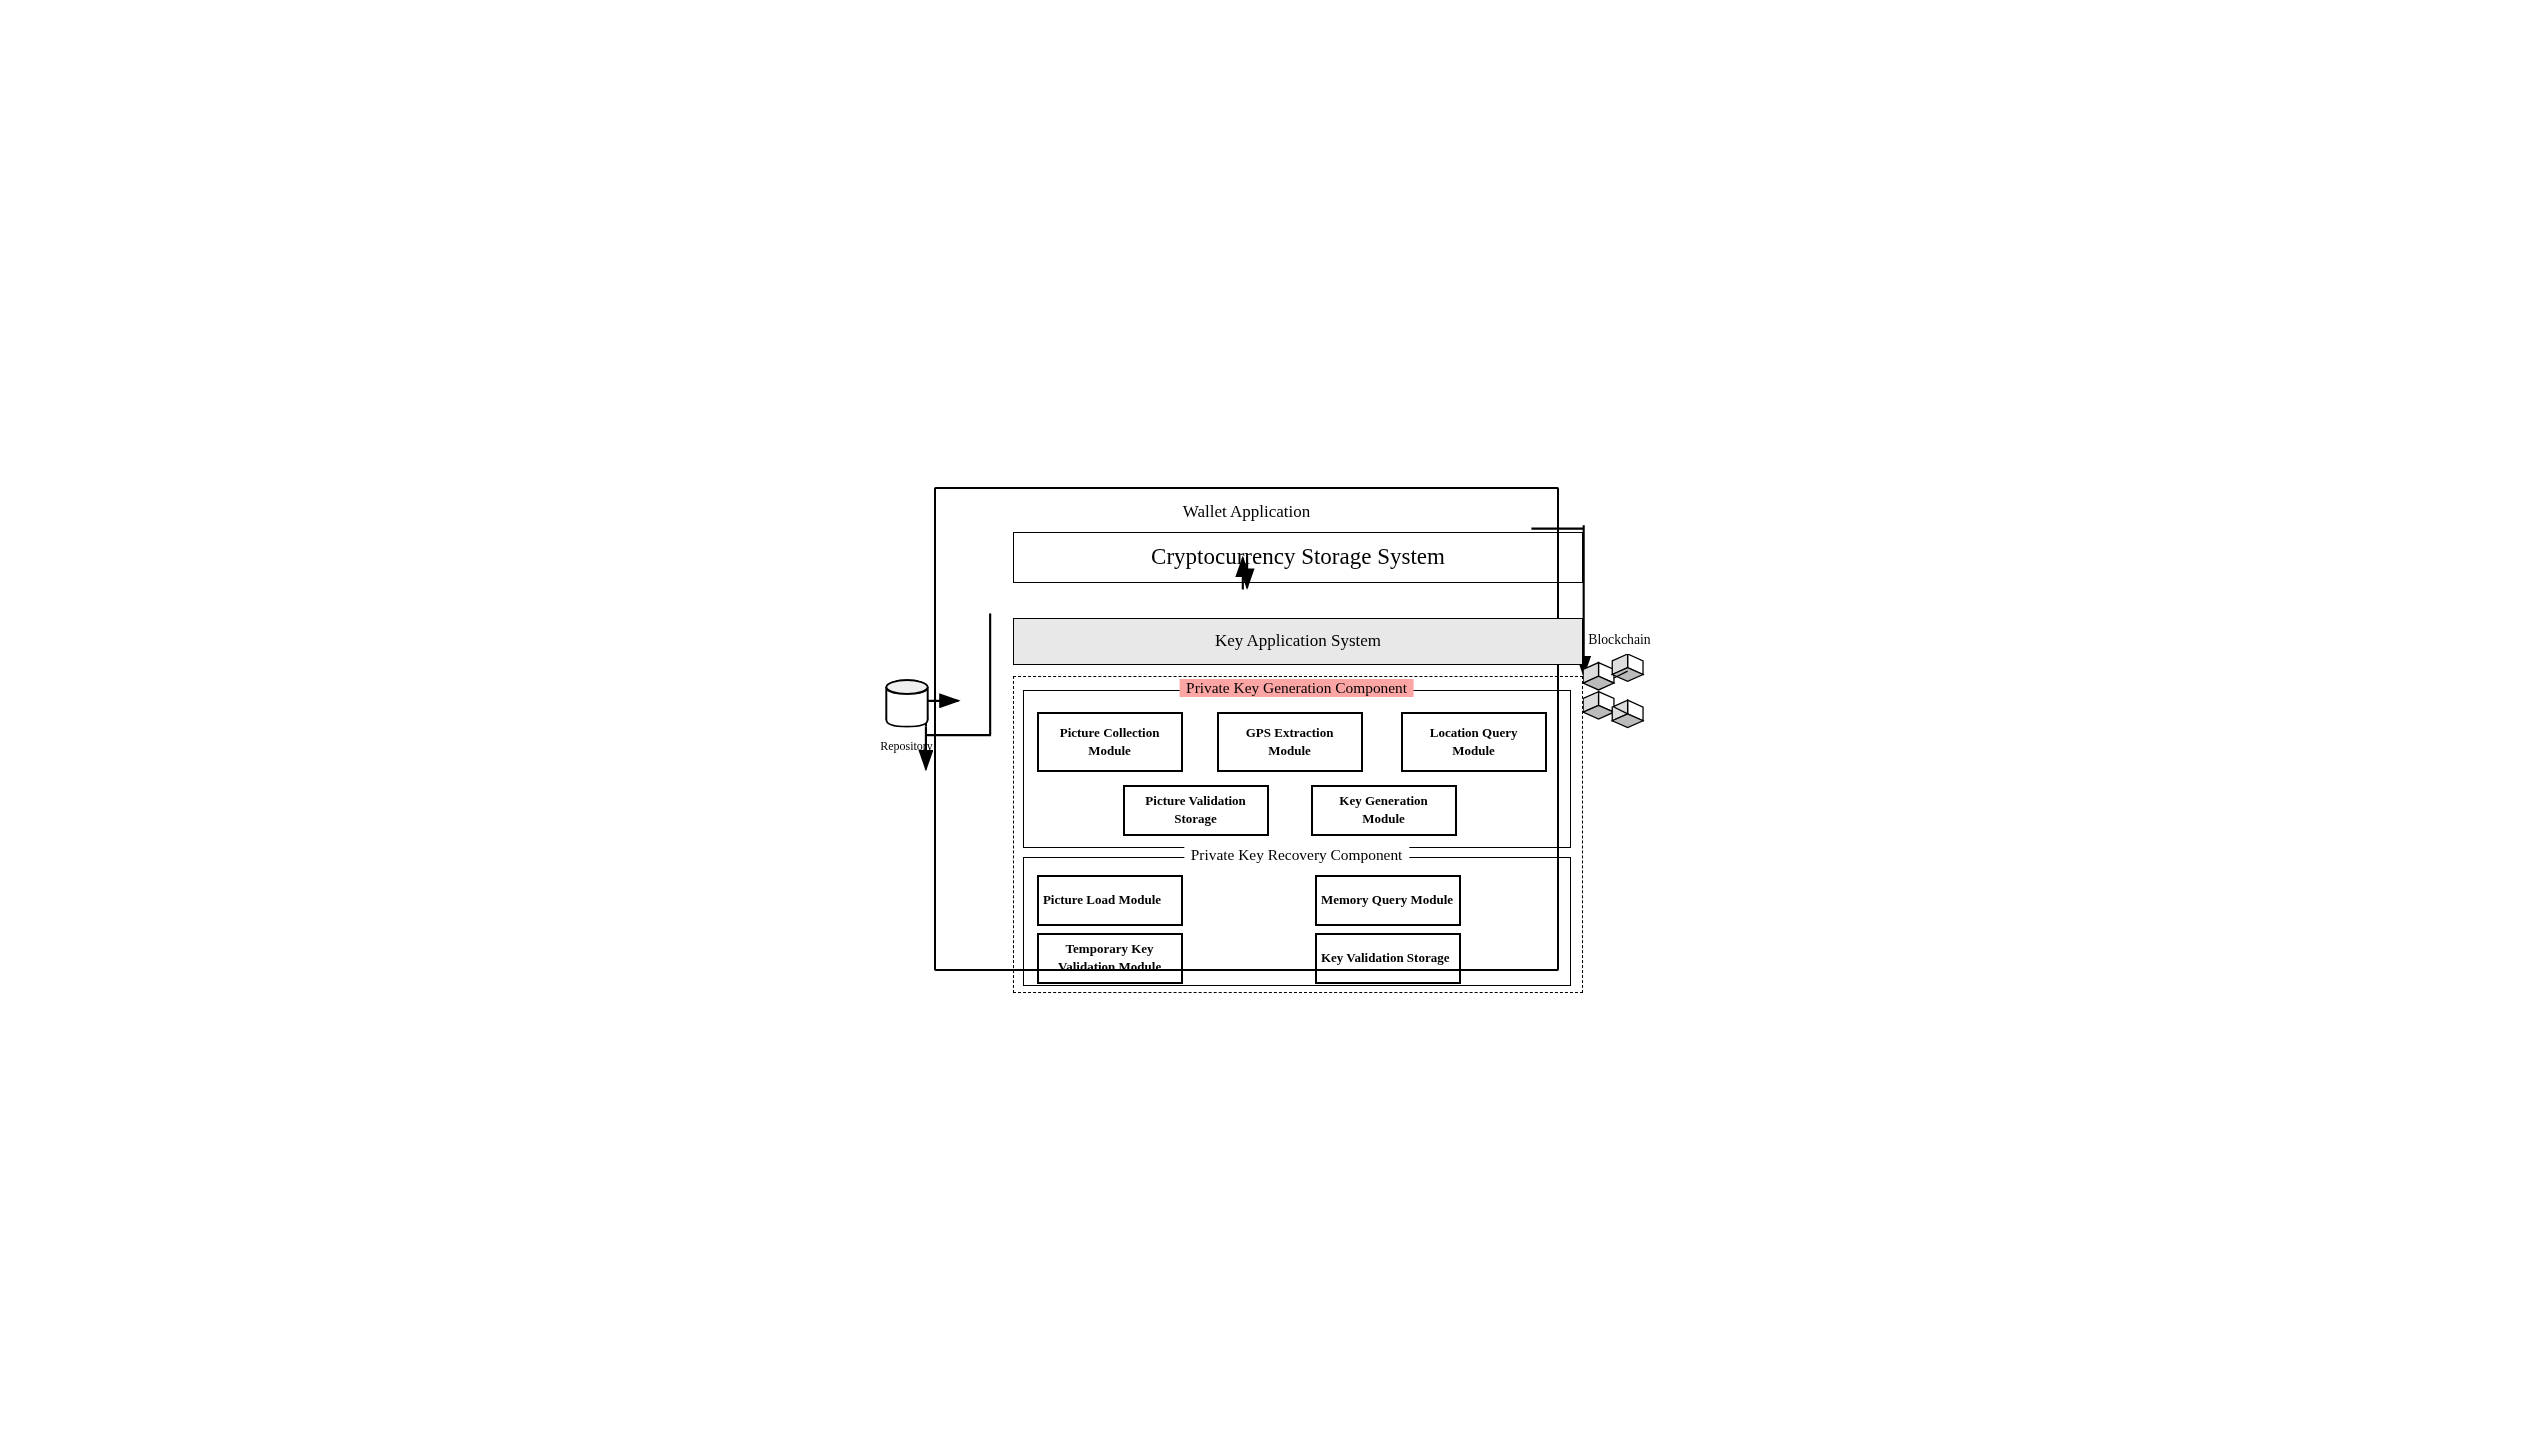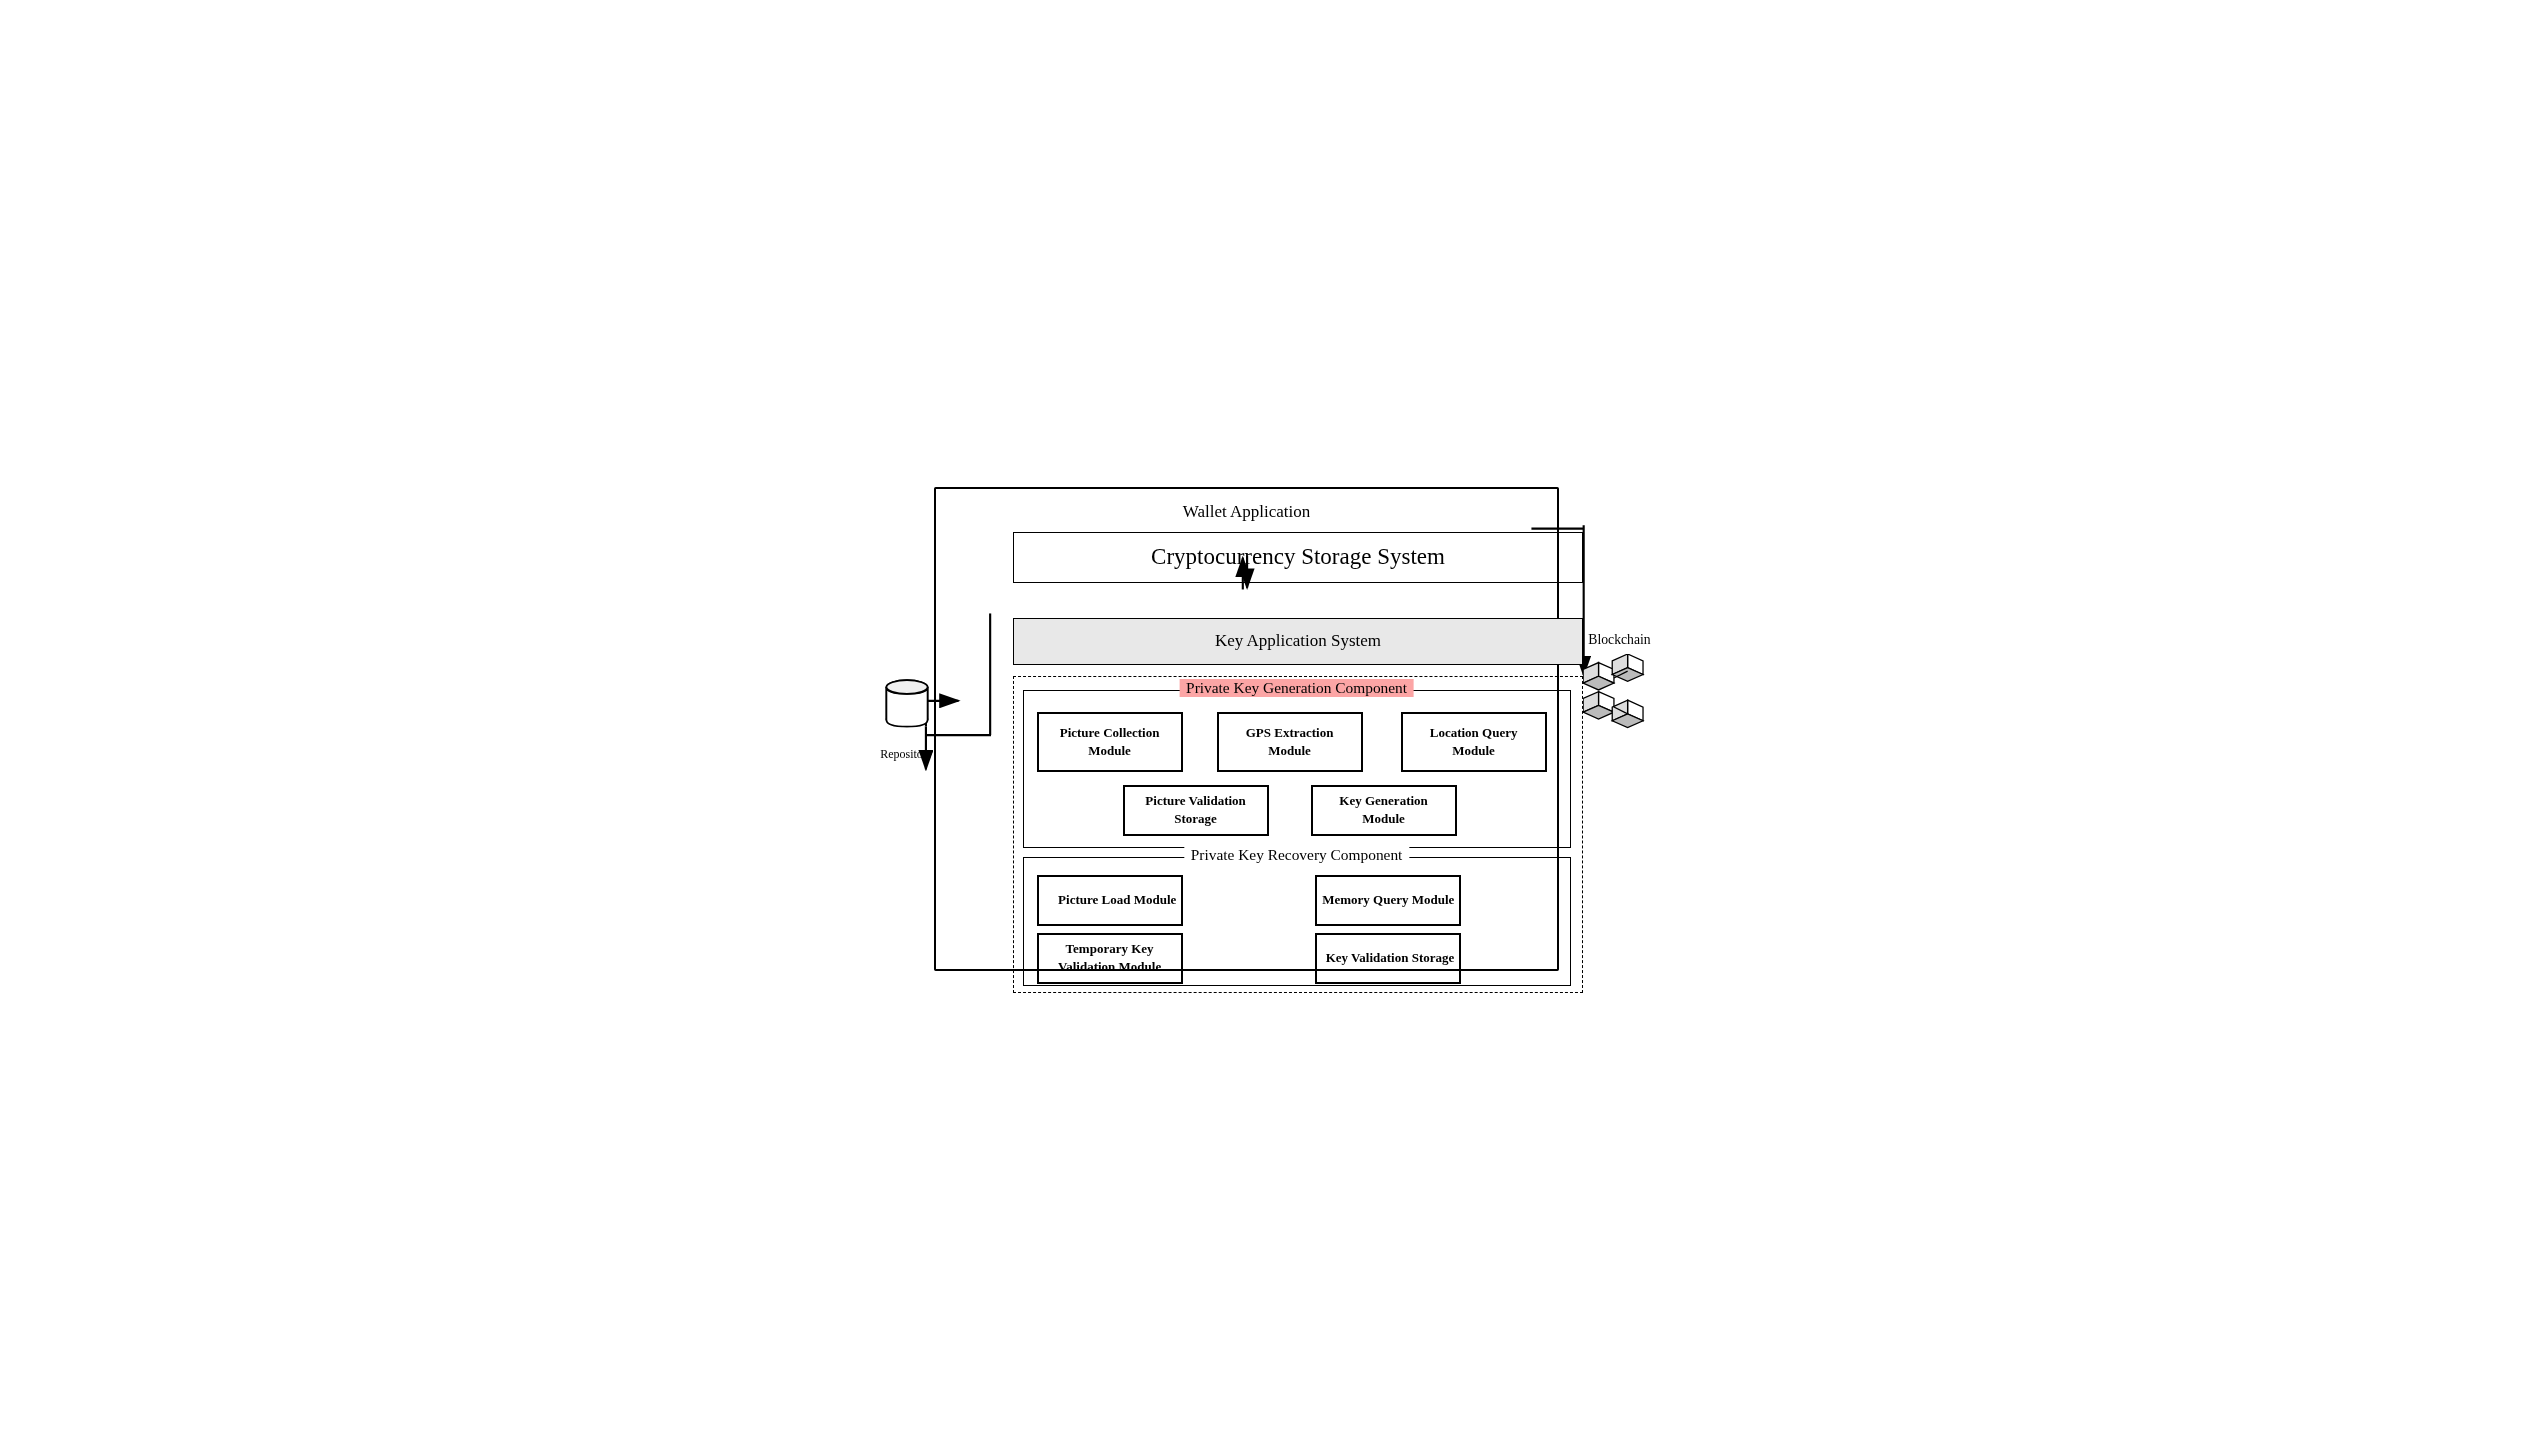--- a/index.html
+++ b/index.html
@@ -114,21 +114,21 @@
       background: #fff;
       padding: 0 6.9px;
       white-space: nowrap;
     }
     
     .module-box {
       position: absolute;
       border: 2.1px solid #000;
       display: flex;
       align-items: center;
-      justify-content: flex-end;
+      justify-content: flex-start;
       text-align: center;
       font-weight: bold;
       font-size: 13px;
       line-height: 1.35;
       padding: 4.3px;
     }
     
     .mod-picture-collection {
       top: 21.4px; left: 13px; width: 146px; height: 60px;
     }
@@ -163,21 +163,21 @@
       position: absolute;
       top: 214px;
       left: 0px;
       width: 47px;
       display: flex;
       flex-direction: column;
       align-items: center;
     }
     .repository-label {
       font-size: 12px;
-      margin-top: 17px;
+      margin-top: 9px;
     }
 
     
     .blockchain-container {
       position: absolute;
       top: 171px;
       right: 0px;
       width: 69px;
       display: flex;
       flex-direction: column;

